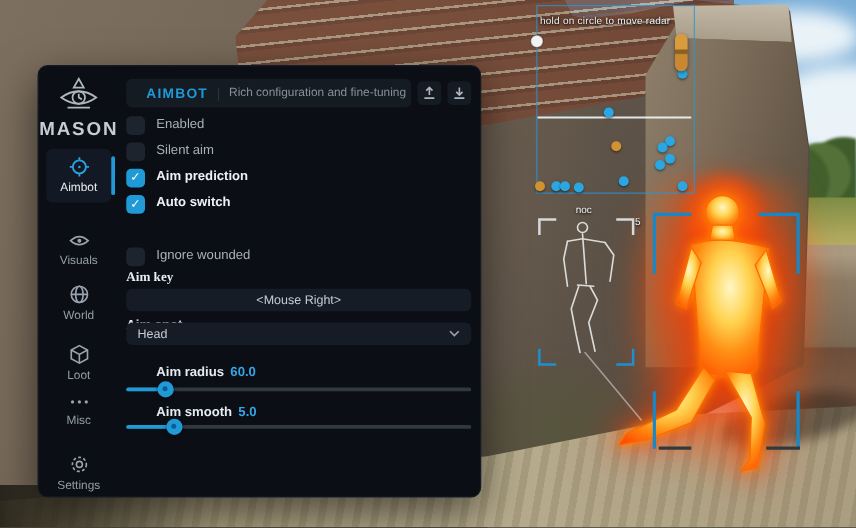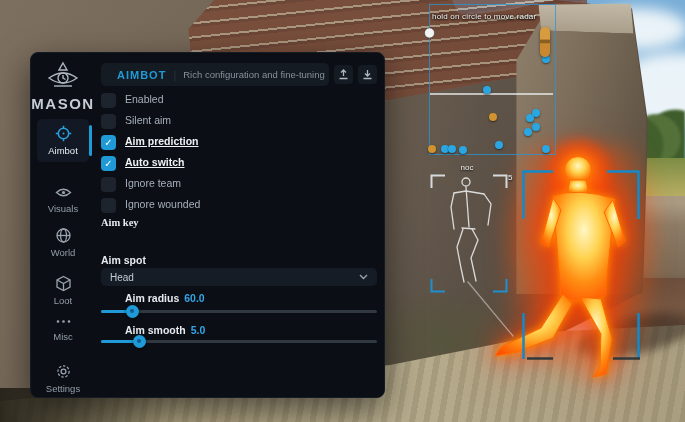--- a/index.html
+++ b/index.html
@@ -85,21 +85,21 @@
   .hdrtitle{font-size:11px;font-weight:bold;letter-spacing:1px;color:var(--accent);}
   .hdrsep{color:#2c333c;font-size:11px;}
   .hdrsub{font-size:9.5px;color:#87919c;white-space:nowrap;}
   .iconbtn{position:absolute;top:12px;width:19px;height:19px;background:#151b23;border-radius:4px;
     display:flex;align-items:center;justify-content:center;cursor:pointer;}
   .cbrow{position:absolute;left:70px;height:16px;display:flex;align-items:flex-start;gap:9px;cursor:pointer;}
   .cbox{width:15px;height:15px;border-radius:4px;background:#1d242e;display:flex;align-items:center;
     justify-content:center;color:#fff;font-size:10px;line-height:1;}
   .cbrow .clbl{font-size:10.5px;color:#a7afba;}
   .cbrow.checked .cbox{background:var(--accent);}
-  .cbrow.checked .clbl{color:#eef2f5;font-weight:bold;text-decoration:underline;}
+  .cbrow.checked .clbl{color:#eef2f5;font-weight:bold;}
   .seclabel{position:absolute;left:70px;font-size:10.5px;font-weight:bold;color:#e6ebf0;}
   .bigbtn{position:absolute;left:70px;width:276px;height:18px;background:#151c25;border-radius:5px;
     display:flex;align-items:center;justify-content:center;font-size:10px;color:#c6ccd4;cursor:pointer;}
   .dropdown{position:absolute;left:70px;width:276px;height:18px;background:#151c25;border-radius:5px;
     display:flex;align-items:center;padding:0 9px;box-sizing:border-box;font-size:10px;color:#c6ccd4;
     justify-content:space-between;cursor:pointer;}
   .slblrow{position:absolute;left:70px;display:flex;gap:5px;font-size:10.5px;margin-left:24px;}
   .slblrow .sl{font-weight:bold;color:#e6ebf0;}
   .slblrow .sv{color:#35a5e6;font-weight:bold;}
   .slider{position:absolute;left:70px;width:276px;height:14px;cursor:pointer;}
@@ -306,37 +306,32 @@
           <span class="tick">✓</span>
         </span>
       <span class="clbl">Aim prediction</span>
     </div>
     <div class="cbrow checked" style="top:103px;">
       <span class="cbox">
           <span class="tick">✓</span>
         </span>
       <span class="clbl">Auto switch</span>
     </div>
-    <div class="cbrow" style="top:124px;">
+    <div class="cbrow" style="top:145px;">
       <span class="cbox">
           <span class="tick"></span>
         </span>
-      <span class="clbl">Ignore team</span>
-    </div>
-    <div class="cbrow" style="top:145px;">
-      <span class="cbox">
-          <span class="tick"></span>
-        </span>
       <span class="clbl">Ignore wounded</span>
     </div>
 
     <div class="seclabel" style="top:164px;font-family:Liberation Serif, serif;">Aim key</div>
+    <div class="bigbtn" style="top:178px;">&lt;Mouse Right&gt;</div>
 
     <div class="seclabel" style="top:201px;">Aim spot</div>
-    <div class="dropdown" style="top:215px;">
+    <div class="dropdown" style="top:205px;">
       <span>Head</span>
       <svg width="9" height="6" viewBox="0 0 9 6" fill="none" stroke="#98a1ab" stroke-width="1.4">
         <path d="M1,1 L4.5,4.5 L8,1"></path>
       </svg>
     </div>
 
     <div class="slblrow" style="top:239px;">
       <span class="sl">Aim radius</span>
       <span class="sv">60.0</span>
     </div>

